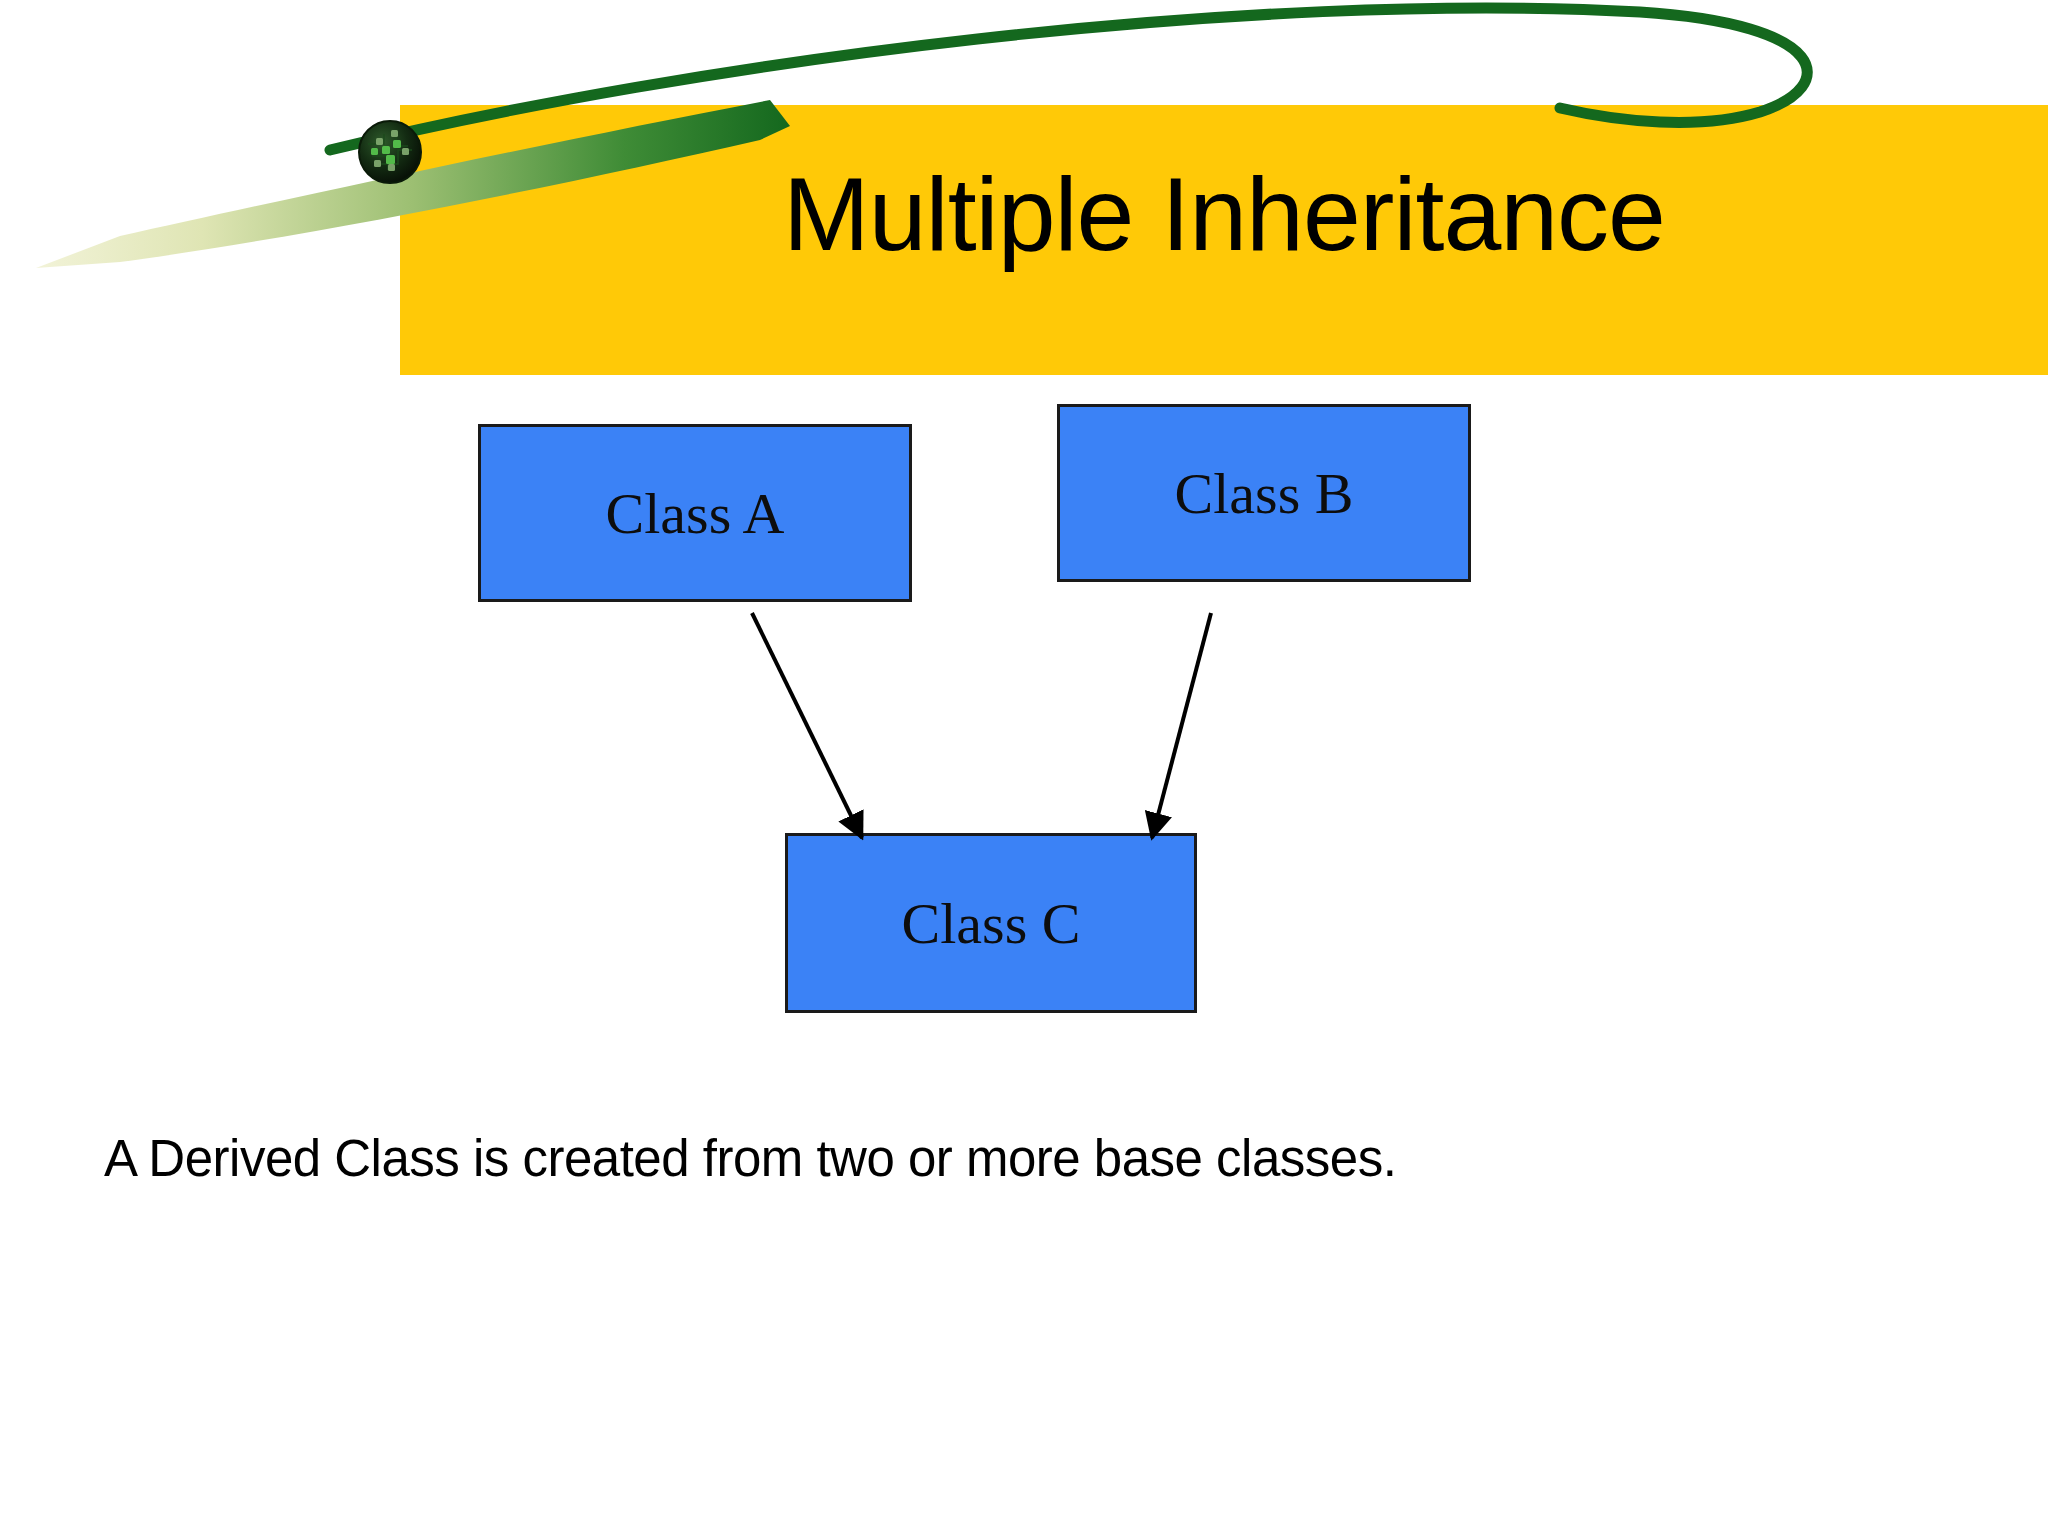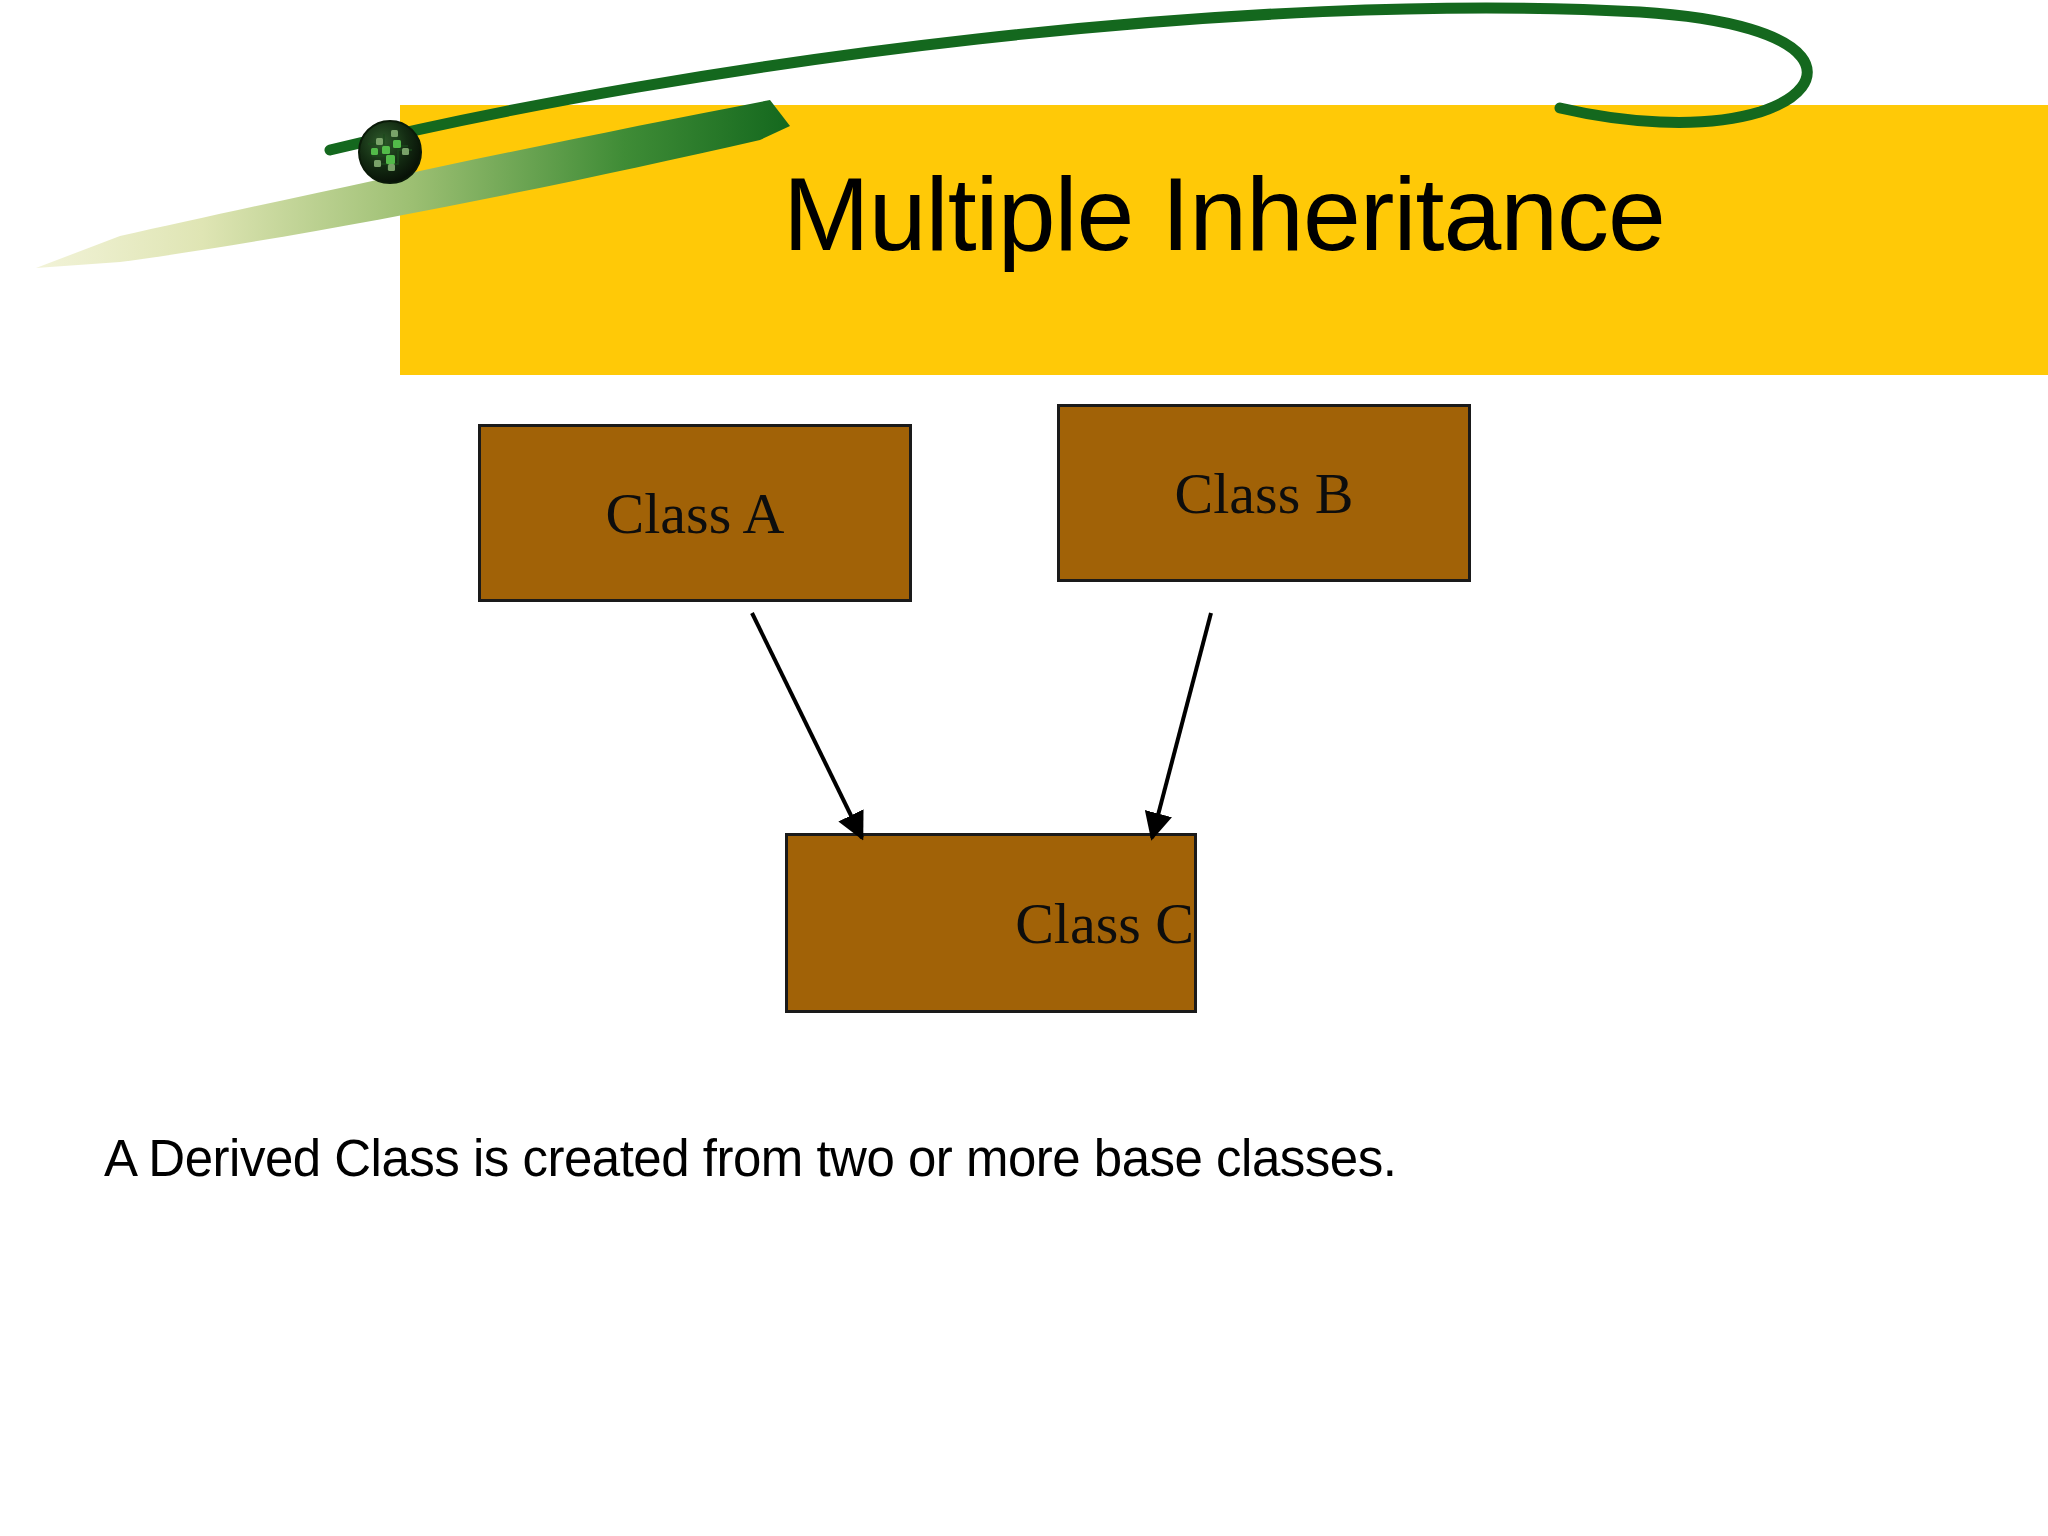--- a/index.html
+++ b/index.html
@@ -64,33 +64,33 @@
     position: absolute;
     left: 0;
     top: 0;
     width: 2048px;
     height: 1536px;
     pointer-events: none;
   }
 
   .class-box {
     position: absolute;
-    background: #a16207;
+    background: #3b82f6;
     border: 3px solid #1a1a1a;
     box-sizing: border-box;
     display: flex;
     align-items: center;
     justify-content: center;
     font-family: "Liberation Serif", serif;
     font-size: 58px;
     color: #0d0d0d;
   }
   #box-a { left: 478px;  top: 424px; width: 434px; height: 178px; }
   #box-b { left: 1057px; top: 404px; width: 414px; height: 178px; }
-  #box-c { left: 785px;  top: 833px; width: 412px; height: 180px; justify-content: flex-end; }
+  #box-c { left: 785px;  top: 833px; width: 412px; height: 180px; }
 
   
   #body-text {
     position: absolute;
     left: 104px;
     top: 1126px;
     width: 1760px;
     font-family: "Liberation Sans", sans-serif;
     font-size: 51px;
     line-height: 1.28;

